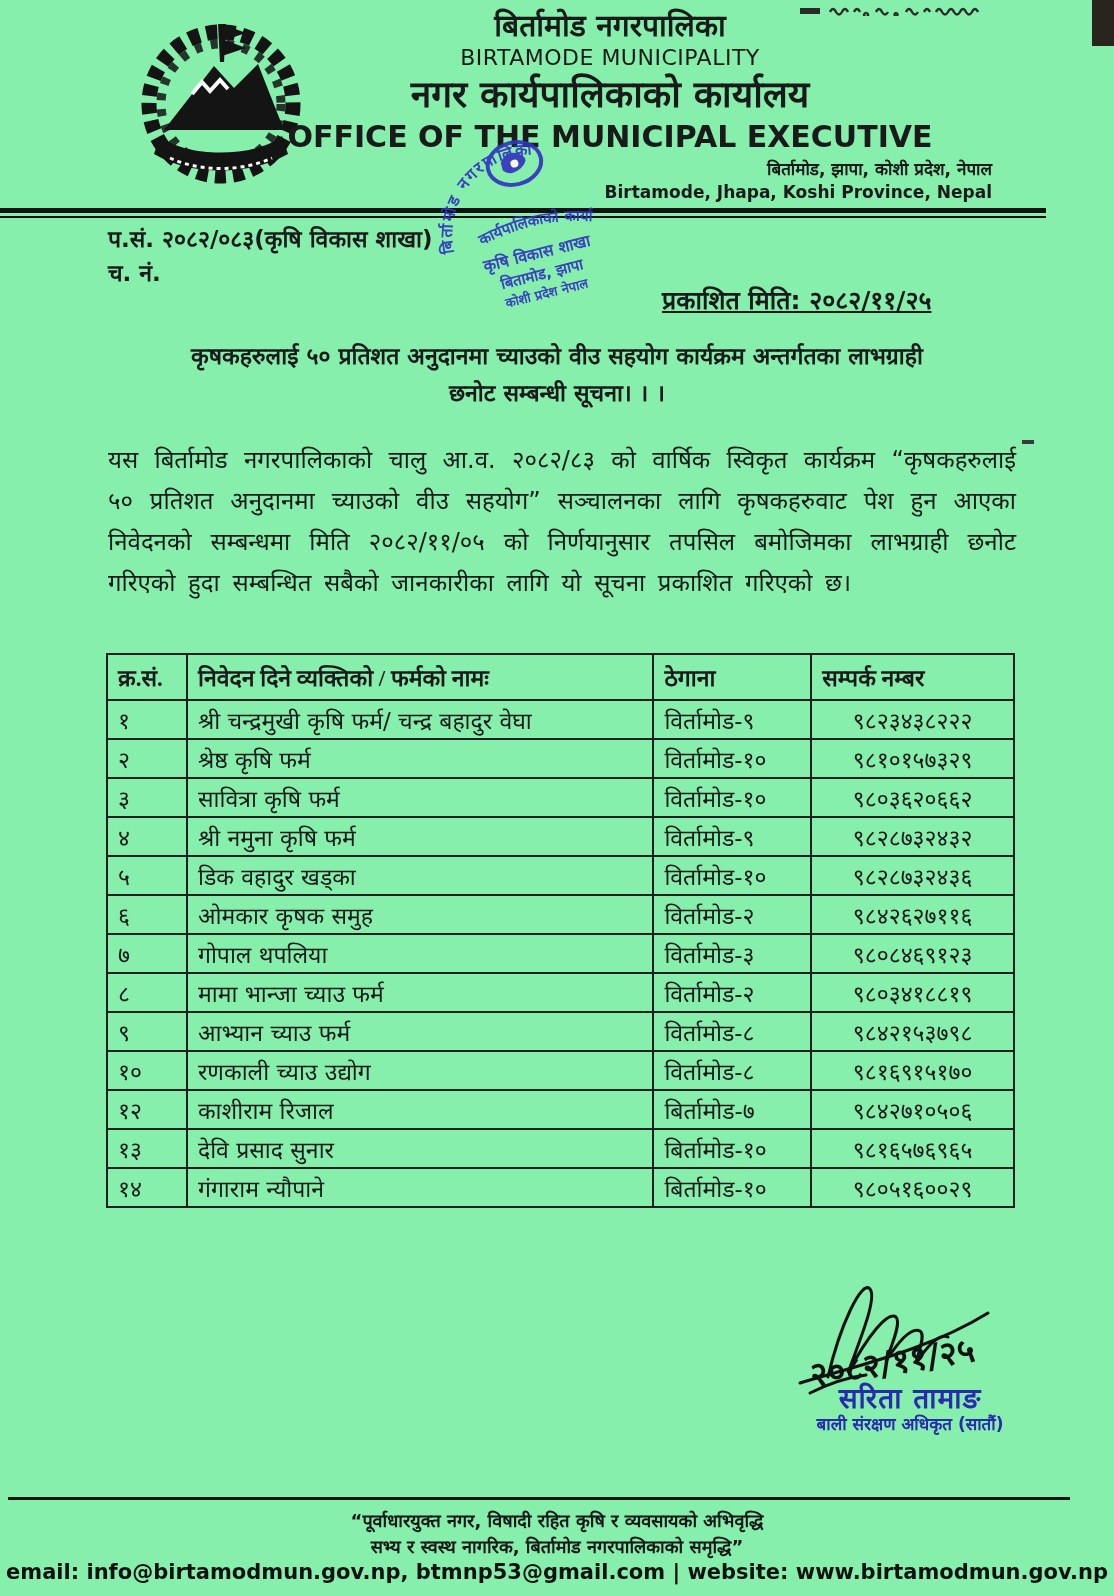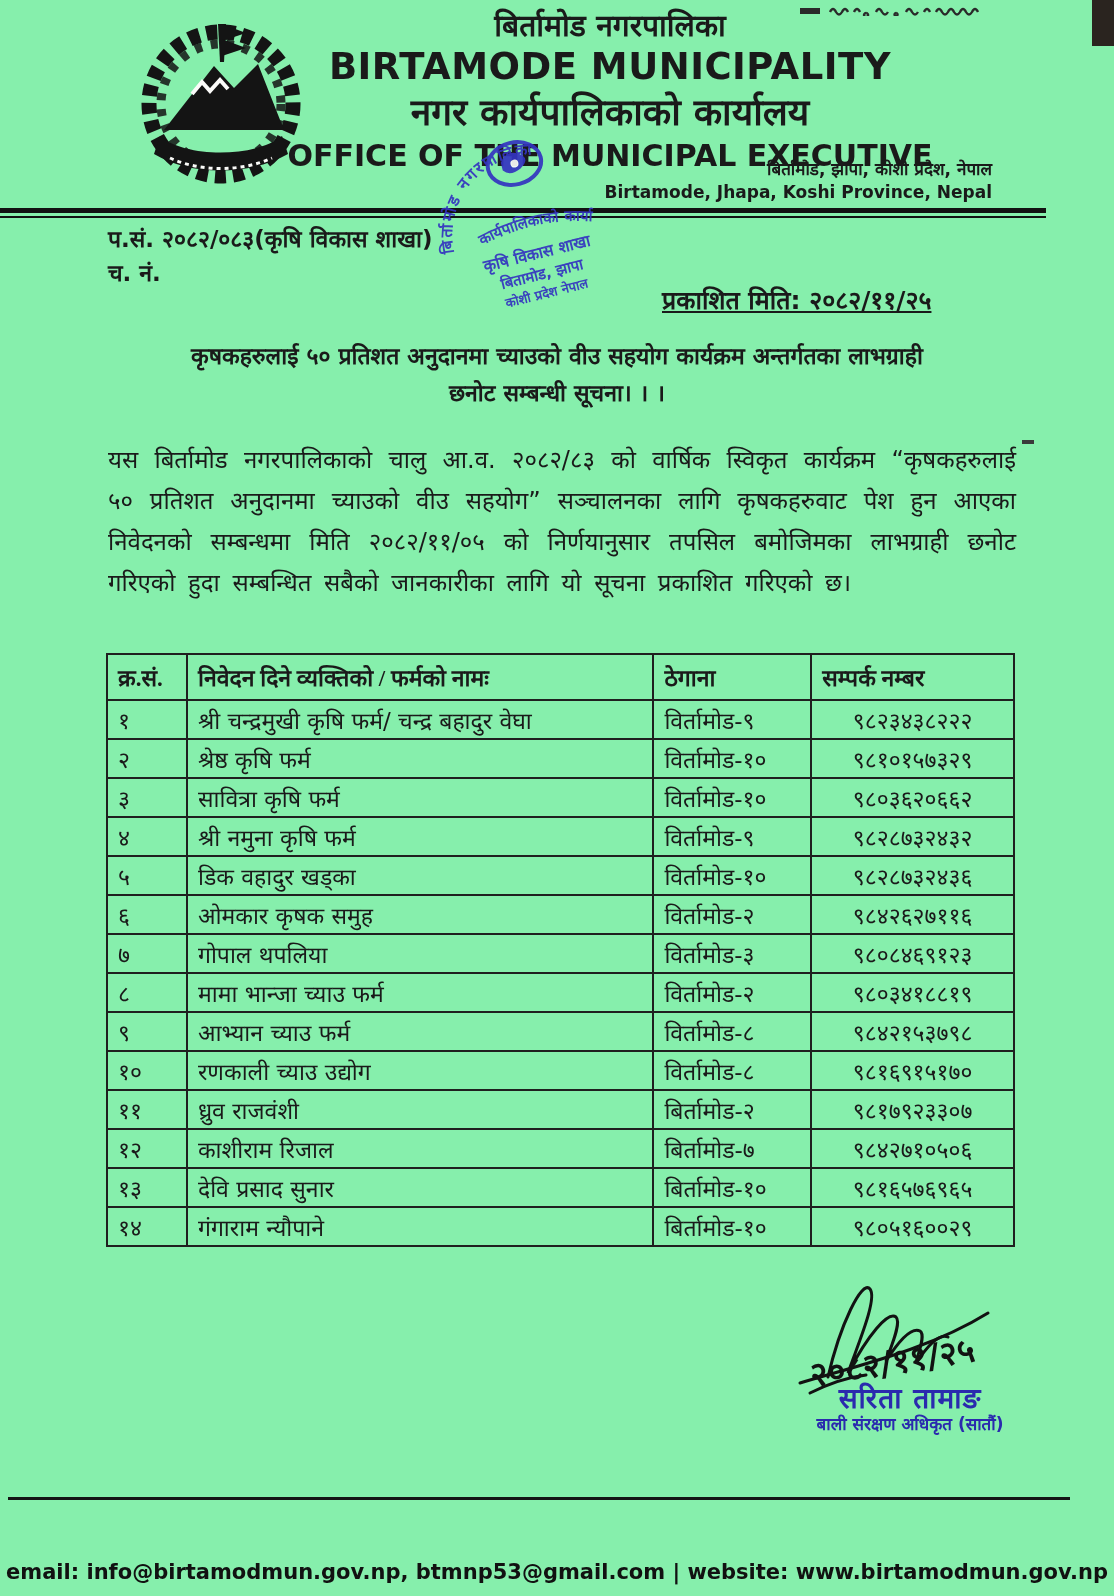--- a/index.html
+++ b/index.html
@@ -6,21 +6,21 @@
   html,body { background:#ffffff; }
   .page {
     position:relative; width:1114px; height:1596px;
     background:#86efac; overflow:hidden;
     font-family:"DejaVu Sans","Liberation Sans",sans-serif;
     color:#1a1a1a;
   }
   
   .letterhead { position:absolute; left:250px; top:8px; width:720px; text-align:center; }
   .h-np1 { font-size:30px; font-weight:700; line-height:1.2; }
-  .h-en1 { font-size:37px; font-weight:700; letter-spacing:.5px; line-height:1.25; }
+  .h-en1 { font-size:22px; font-weight:400; letter-spacing:.5px; line-height:1.25; }
   .h-np2 { font-size:37px; font-weight:700; line-height:1.25; }
   .h-en2 { font-size:30px; font-weight:700; line-height:1.25; }
   .logo-wrap { position:absolute; left:130px; top:8px; width:182px; height:188px; }
   .corner-sliver { position:absolute; right:0; top:0; width:22px; height:46px; background:#2a241f; }
   .cropped-line { position:absolute; left:800px; top:2px; width:250px; height:14px; overflow:hidden; }
   .addr-block { position:absolute; right:122px; top:158px; text-align:right; font-size:17px; font-weight:700; line-height:1.35; }
   .rule-wrap { position:absolute; left:0; top:208px; width:1046px; }
   .rule-thick { height:5px; background:#121212; }
   .rule-thin  { height:2px; background:#121212; margin-top:3px; }
   
@@ -210,26 +210,20 @@
           <td class="col-addr">विर्तामोड-८</td>
           <td class="col-phone">९८४२१५३७९८</td>
         </tr>
         <tr>
           <td class="col-sn">१०</td>
           <td class="col-name">रणकाली च्याउ उद्योग</td>
           <td class="col-addr">विर्तामोड-८</td>
           <td class="col-phone">९८१६९१५१७०</td>
         </tr>
         <tr>
-          <td class="col-sn">११</td>
-          <td class="col-name">ध्रुव राजवंशी</td>
-          <td class="col-addr">बिर्तामोड-२</td>
-          <td class="col-phone">९८१७९२३३०७</td>
-        </tr>
-        <tr>
           <td class="col-sn">१२</td>
           <td class="col-name">काशीराम रिजाल</td>
           <td class="col-addr">बिर्तामोड-७</td>
           <td class="col-phone">९८४२७१०५०६</td>
         </tr>
         <tr>
           <td class="col-sn">१३</td>
           <td class="col-name">देवि प्रसाद सुनार</td>
           <td class="col-addr">बिर्तामोड-१०</td>
           <td class="col-phone">९८१६५७६९६५</td>
@@ -250,15 +244,17 @@
         <path d="M30,118 C90,100 160,84 218,48"></path>
         <path d="M40,128 C60,118 80,112 96,110"></path>
       </g>
       <text x="42" y="122" font-size="34" font-weight="600" fill="#121212" transform="rotate(-9 42 122)">२०८२/११/२५</text>
     </svg>
   </div>
   <div class="sig-name">सरिता तामाङ</div>
   <div class="sig-desg">बाली संरक्षण अधिकृत (सातौं)</div>
 
   <div class="foot-rule"></div>
+  <div class="slogan1">“पूर्वाधारयुक्त नगर, विषादी रहित कृषि र व्यवसायको अभिवृद्धि</div>
+  <div class="slogan2">सभ्य र स्वस्थ नागरिक, बिर्तामोड नगरपालिकाको समृद्धि”</div>
   <div class="contact">email: info@birtamodmun.gov.np, btmnp53@gmail.com | website: www.birtamodmun.gov.np</div>
 
 </div>
 
 </body></html>

